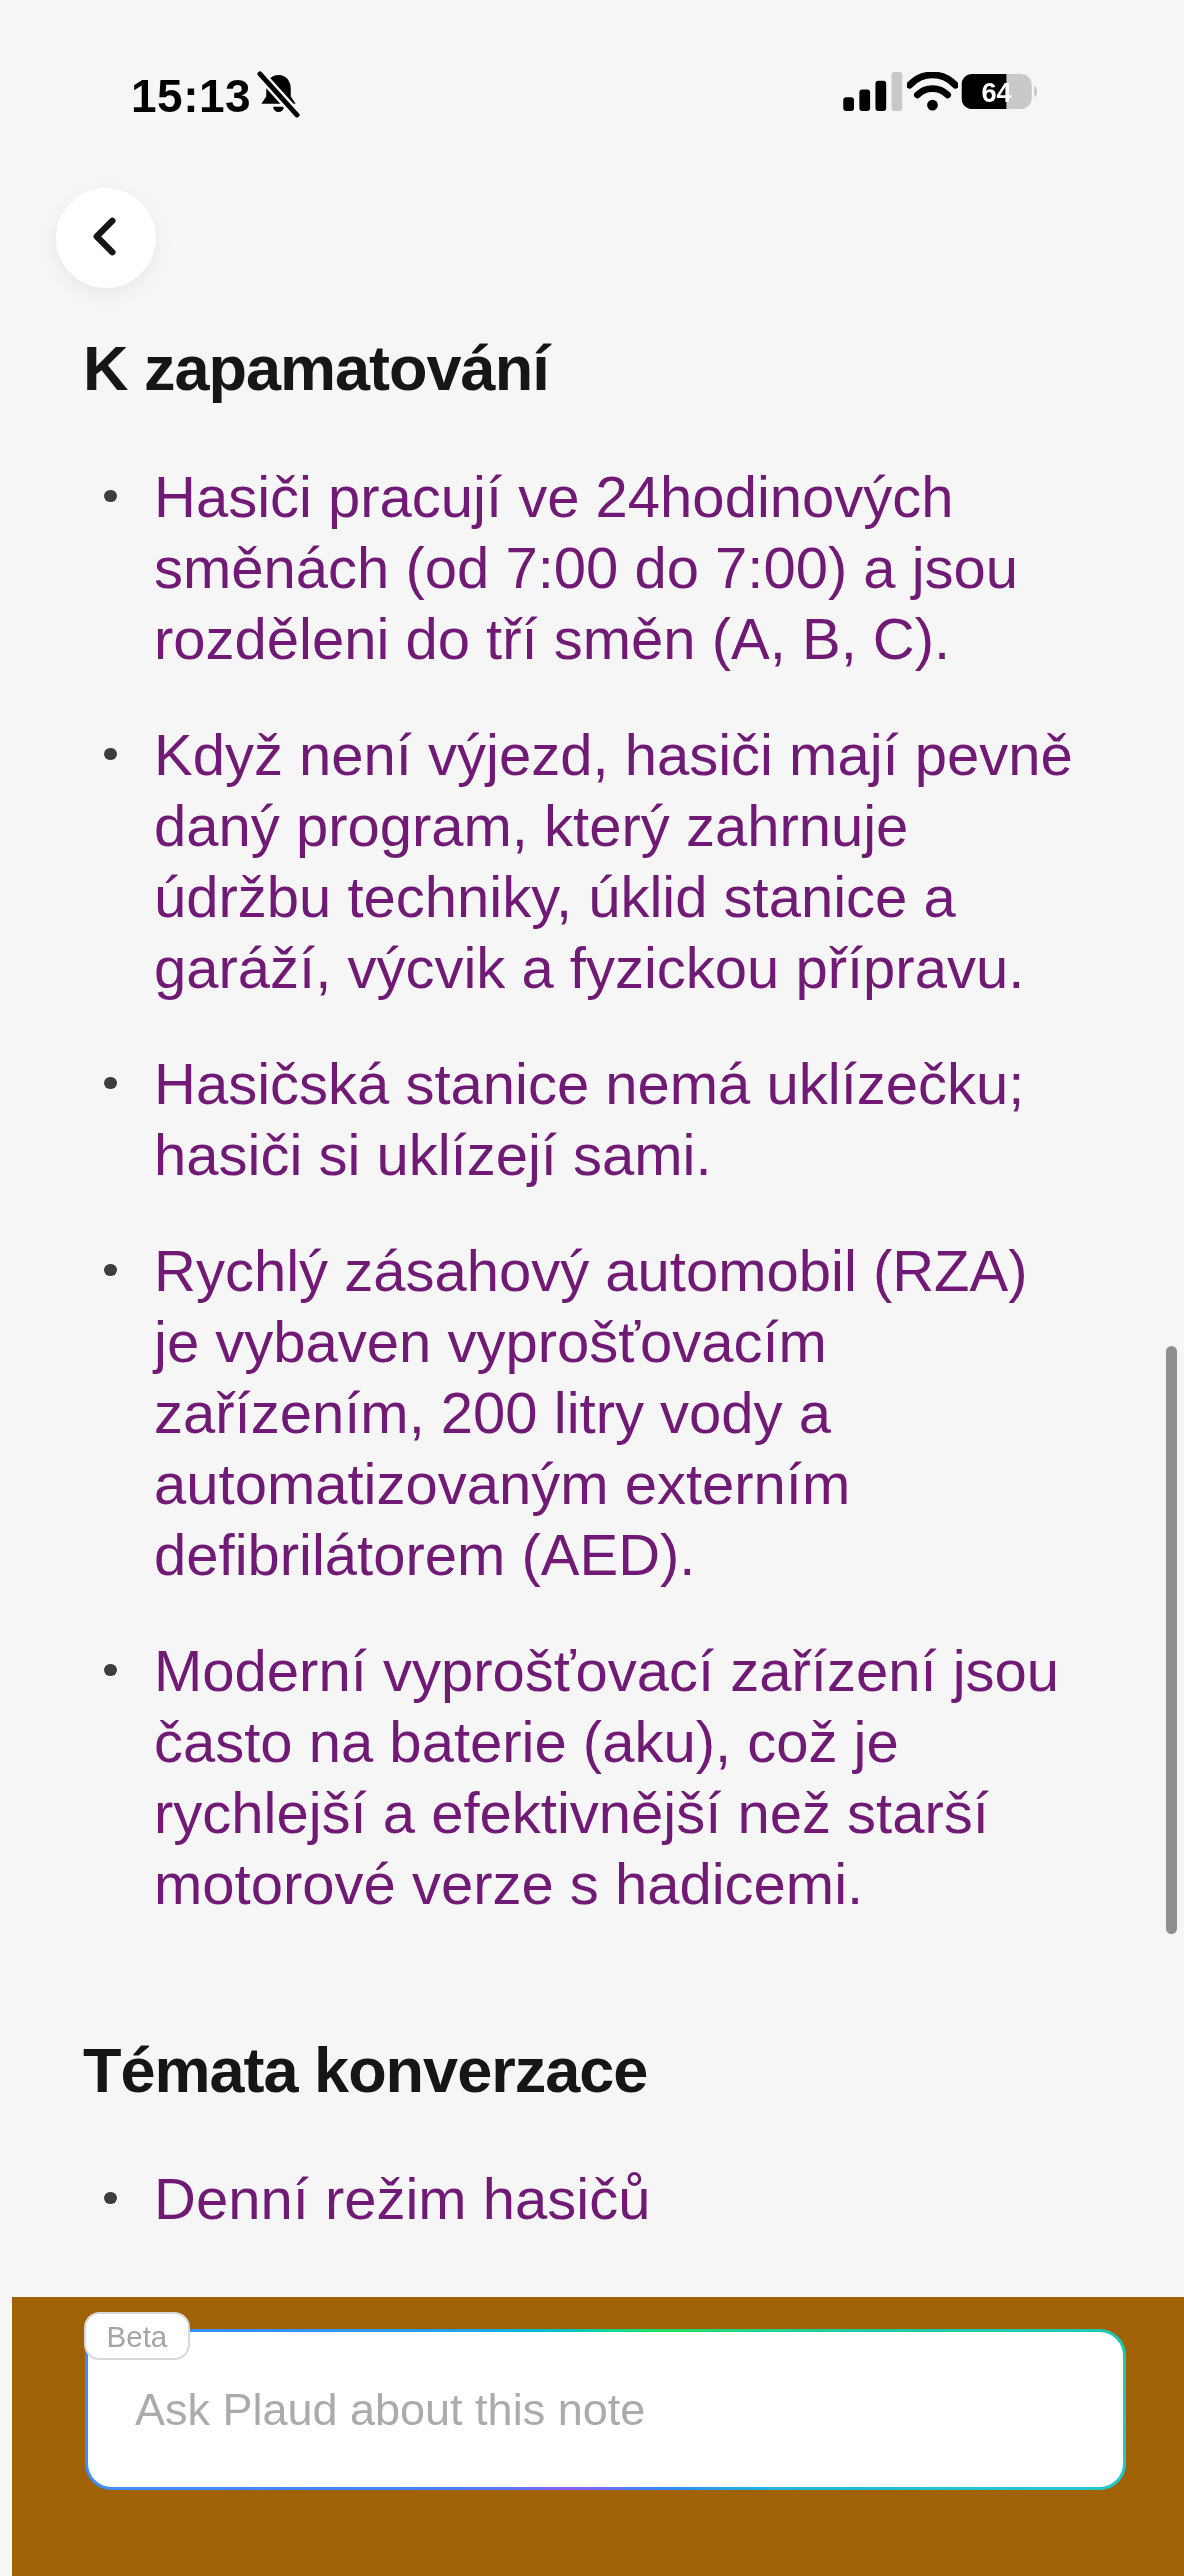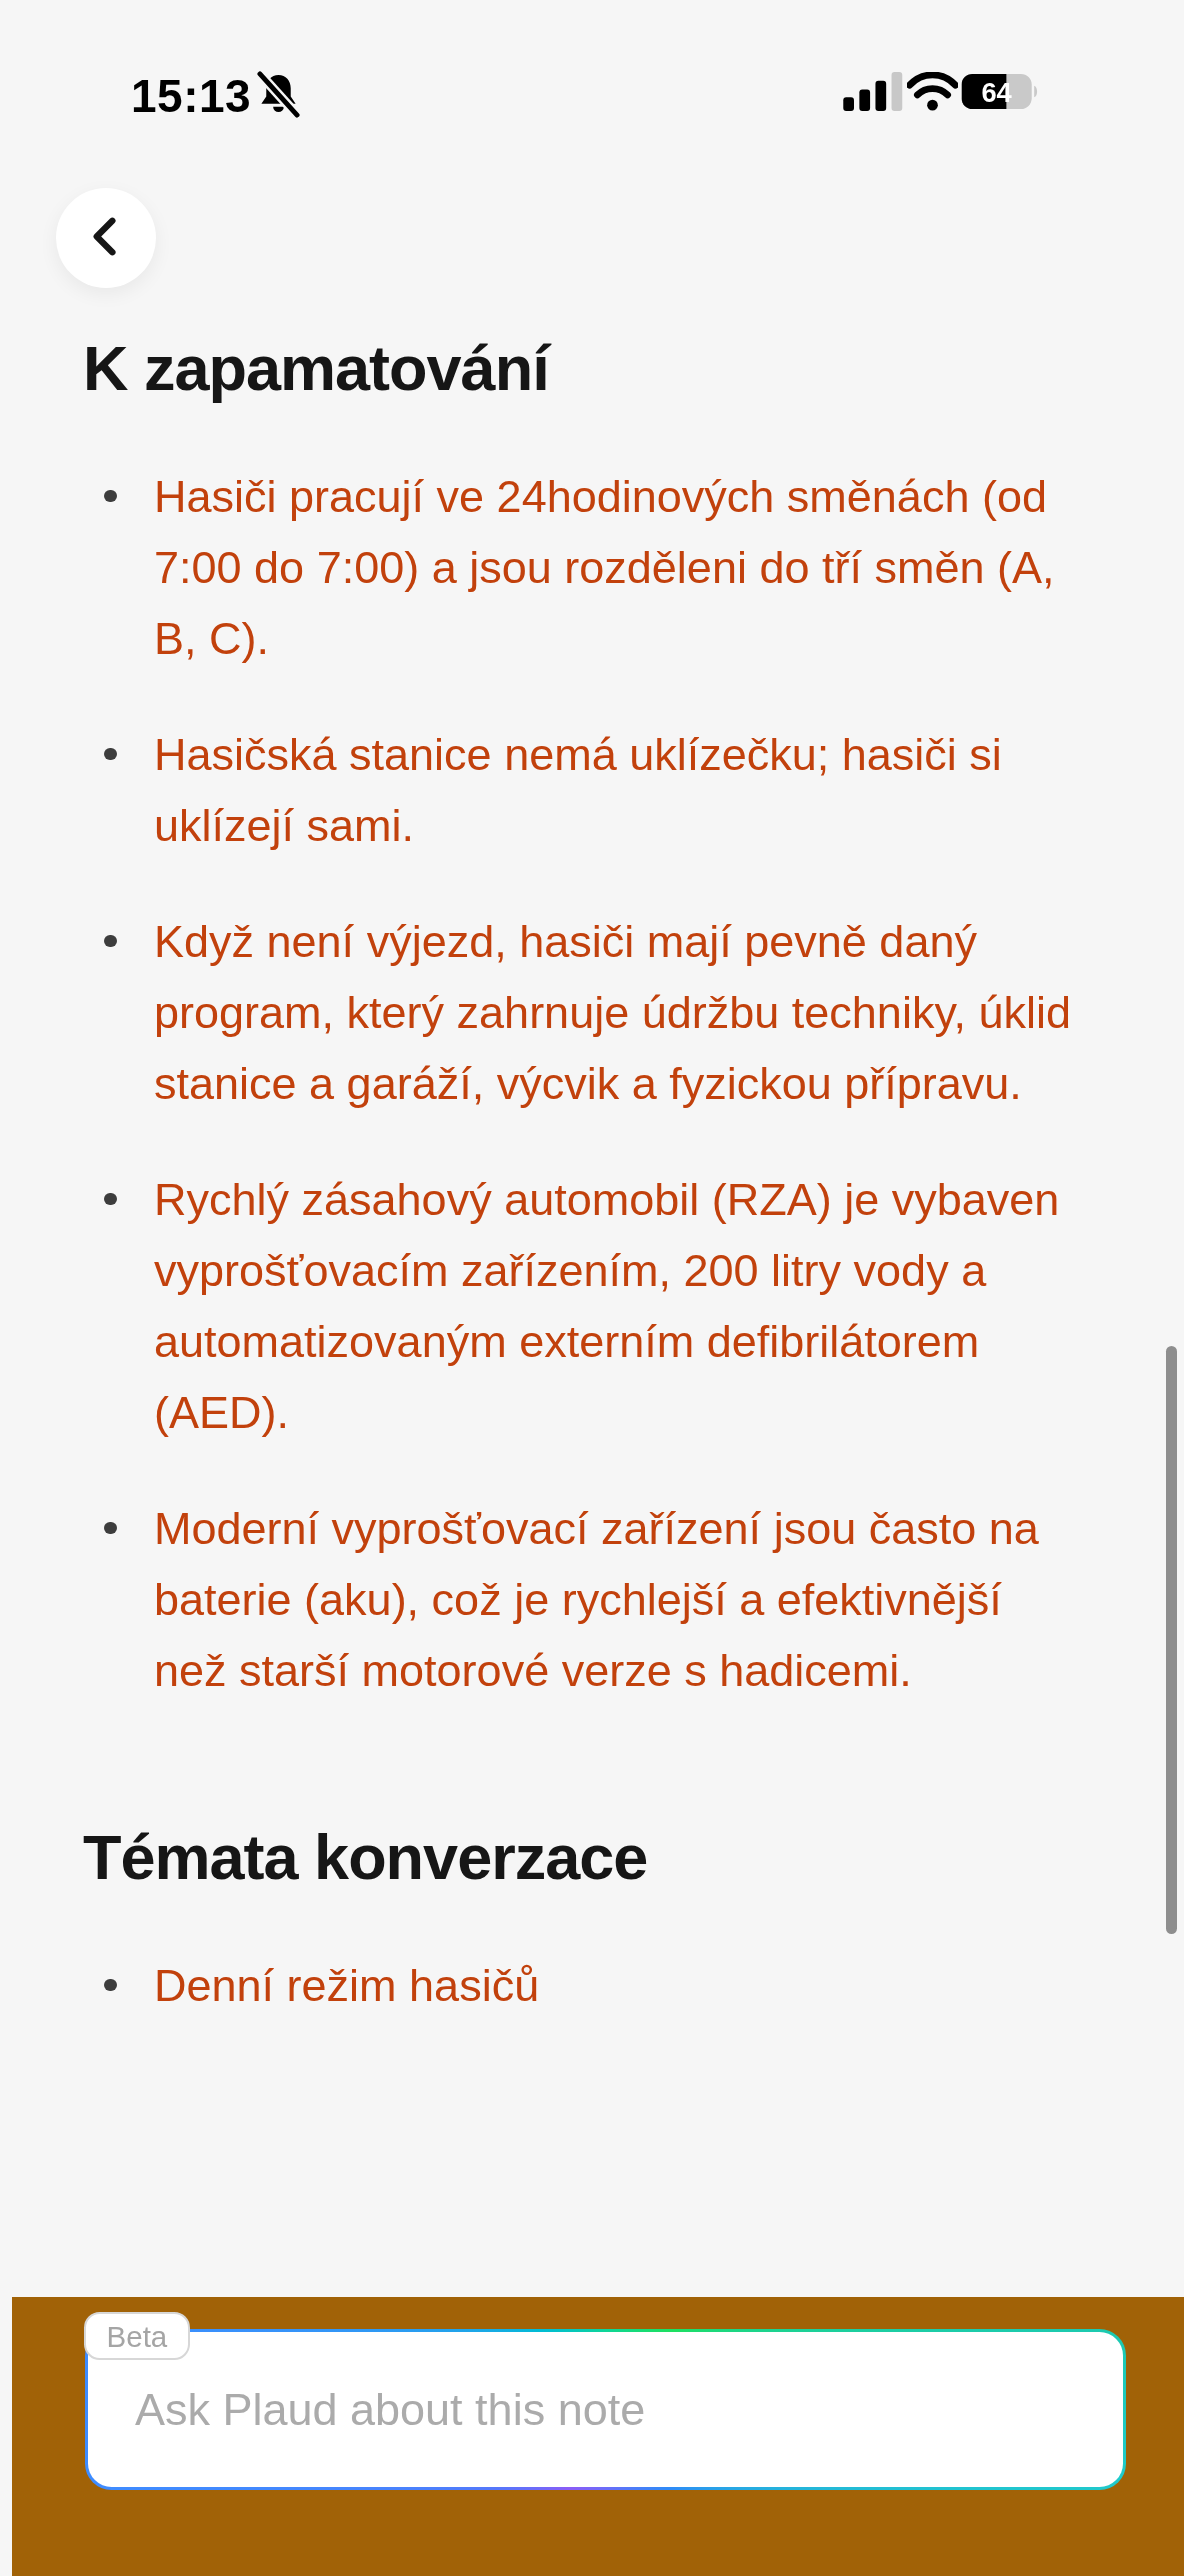--- a/index.html
+++ b/index.html
@@ -31,22 +31,22 @@
   .content { position:absolute; left:83px; top:330px; width:1003px; }
   .content h1, .content h2 {
     margin:0; font-size:63px; font-weight:700; line-height:77px;
     letter-spacing:-1px; color:#161616;
   }
   .content h2 { margin-top:113px; }
   .content ul {
     list-style:none; margin:54px 0 0 0; padding:0 0 0 71px;
   }
   .content li {
-    position:relative; font-size:45px; line-height:71px;
-    color:#c2410c; margin-bottom:45px;
+    position:relative; font-size:58px; line-height:71px;
+    color:#701a75; margin-bottom:45px;
   }
   .content li::before {
     content:""; position:absolute; left:-50px; top:28.5px;
     width:12.8px; height:12.8px; border-radius:50%; background:#3d3d3d;
   }
   
   .scrollbar {
     position:absolute; left:1166px; top:1346px; width:10.8px; height:588px;
     background:#7b7b7b; border-radius:5.9px; opacity:0.85;
   }
@@ -128,22 +128,22 @@
       <svg width="45" height="45" viewBox="0 0 46 46">
         <polyline points="29,7 13,23 29,39" fill="none" stroke="#161616" stroke-width="6.5" stroke-linecap="round" stroke-linejoin="round"></polyline>
       </svg>
     </span>
   </button>
 
   <div class="content">
     <h1>K zapamatování</h1>
     <ul>
       <li>Hasiči pracují ve 24hodinových směnách (od 7:00 do 7:00) a jsou rozděleni do tří směn (A, B, C).</li>
+      <li>Když není výjezd, hasiči mají pevně daný program, který zahrnuje údržbu techniky, úklid stanice a garáží, výcvik a fyzickou přípravu.</li>
       <li>Hasičská stanice nemá uklízečku; hasiči si uklízejí sami.</li>
-      <li>Když není výjezd, hasiči mají pevně daný program, který zahrnuje údržbu techniky, úklid stanice a garáží, výcvik a fyzickou přípravu.</li>
       <li>Rychlý zásahový automobil (RZA) je vybaven vyprošťovacím zařízením, 200 litry vody a automatizovaným externím defibrilátorem (AED).</li>
       <li>Moderní vyprošťovací zařízení jsou často na baterie (aku), což je rychlejší a efektivnější než starší motorové verze s hadicemi.</li>
     </ul>
     <h2>Témata konverzace</h2>
     <ul>
       <li>Denní režim hasičů</li>
     </ul>
   </div>
 
   <div class="scrollbar"></div>

